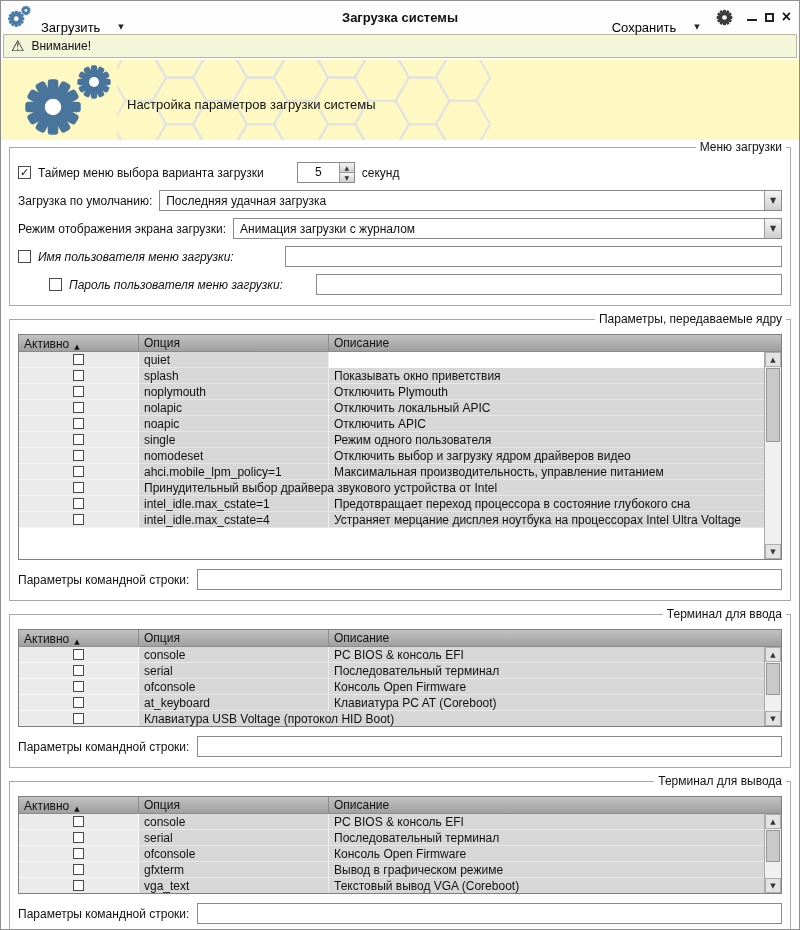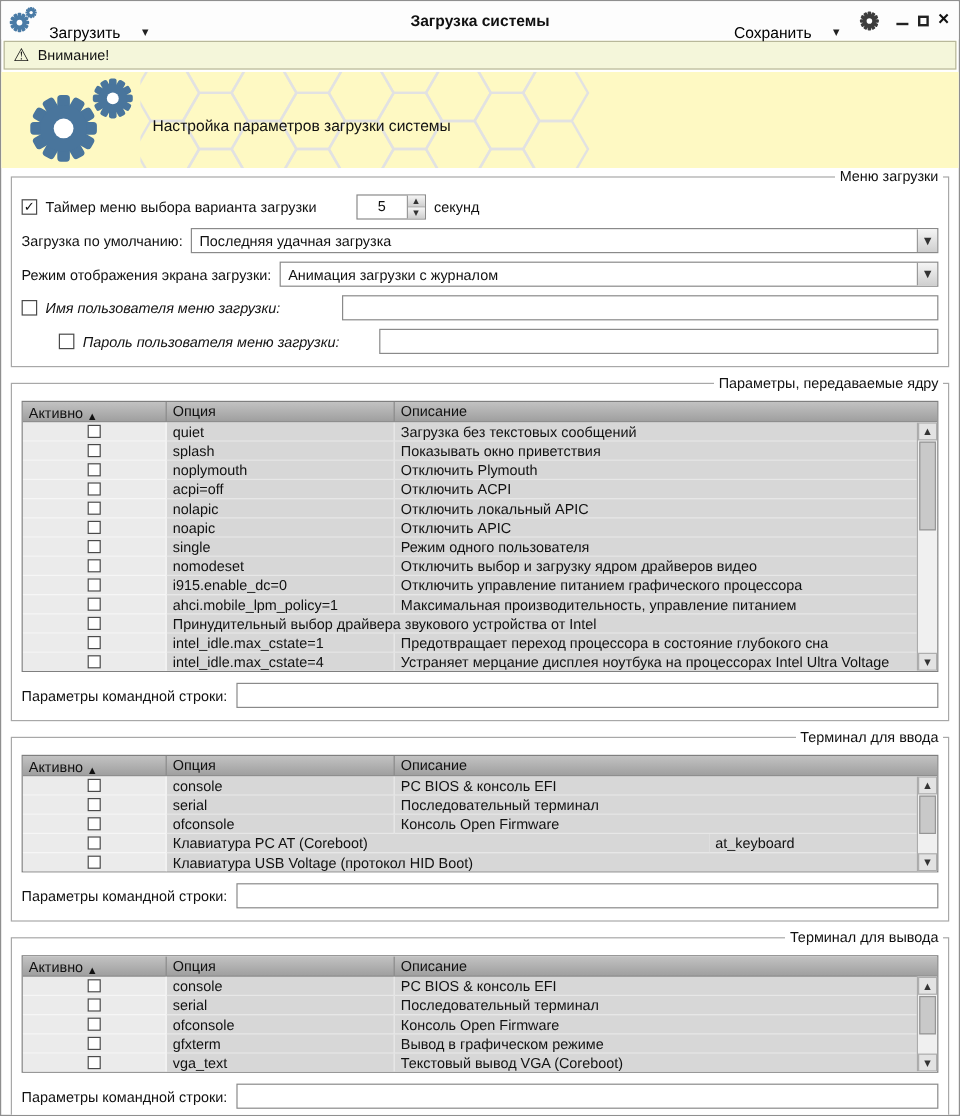--- a/index.html
+++ b/index.html
@@ -233,46 +233,38 @@
             <span>Описание</span>
           </div>
       </div>
       <div class="t-body">
 
           <div class="t-row">
             <div class="c col-active">
               <span class="cb cb-sm"></span>
             </div>
             <div class="c col-option">quiet</div>
-            <div class="c col-desc">Загрузка без текстовых сообщений</div>
           </div>
 
           <div class="t-row">
             <div class="c col-active">
               <span class="cb cb-sm"></span>
             </div>
             <div class="c col-option">splash</div>
             <div class="c col-desc">Показывать окно приветствия</div>
           </div>
 
           <div class="t-row">
             <div class="c col-active">
               <span class="cb cb-sm"></span>
             </div>
             <div class="c col-option">noplymouth</div>
             <div class="c col-desc">Отключить Plymouth</div>
           </div>
 
-          <div class="t-row">
-            <div class="c col-active">
-              <span class="cb cb-sm"></span>
-            </div>
-            <div class="c col-option">acpi=off</div>
-            <div class="c col-desc">Отключить ACPI</div>
-          </div>
 
           <div class="t-row">
             <div class="c col-active">
               <span class="cb cb-sm"></span>
             </div>
             <div class="c col-option">nolapic</div>
             <div class="c col-desc">Отключить локальный APIC</div>
           </div>
 
           <div class="t-row">
@@ -292,27 +284,20 @@
           </div>
 
           <div class="t-row">
             <div class="c col-active">
               <span class="cb cb-sm"></span>
             </div>
             <div class="c col-option">nomodeset</div>
             <div class="c col-desc">Отключить выбор и загрузку ядром драйверов видео</div>
           </div>
 
-          <div class="t-row">
-            <div class="c col-active">
-              <span class="cb cb-sm"></span>
-            </div>
-            <div class="c col-option">i915.enable_dc=0</div>
-            <div class="c col-desc">Отключить управление питанием графического процессора</div>
-          </div>
 
           <div class="t-row">
             <div class="c col-active">
               <span class="cb cb-sm"></span>
             </div>
             <div class="c col-option">ahci.mobile_lpm_policy=1</div>
             <div class="c col-desc">Максимальная производительность, управление питанием</div>
           </div>
 
           <div class="t-row">
@@ -390,22 +375,22 @@
               <span class="cb cb-sm"></span>
             </div>
             <div class="c col-option">ofconsole</div>
             <div class="c col-desc">Консоль Open Firmware</div>
           </div>
 
           <div class="t-row">
             <div class="c col-active">
               <span class="cb cb-sm"></span>
             </div>
+            <div class="c col-option">at_keyboard</div>
             <div class="c col-desc">Клавиатура PC AT (Coreboot)</div>
-            <div class="c col-option">at_keyboard</div>
           </div>
 
           <div class="t-row">
             <div class="c col-active">
               <span class="cb cb-sm"></span>
             </div>
             <div class="c col-desc">Клавиатура USB Voltage (протокол HID Boot)</div>
           </div>
         </div>
       <div class="vscroll">

